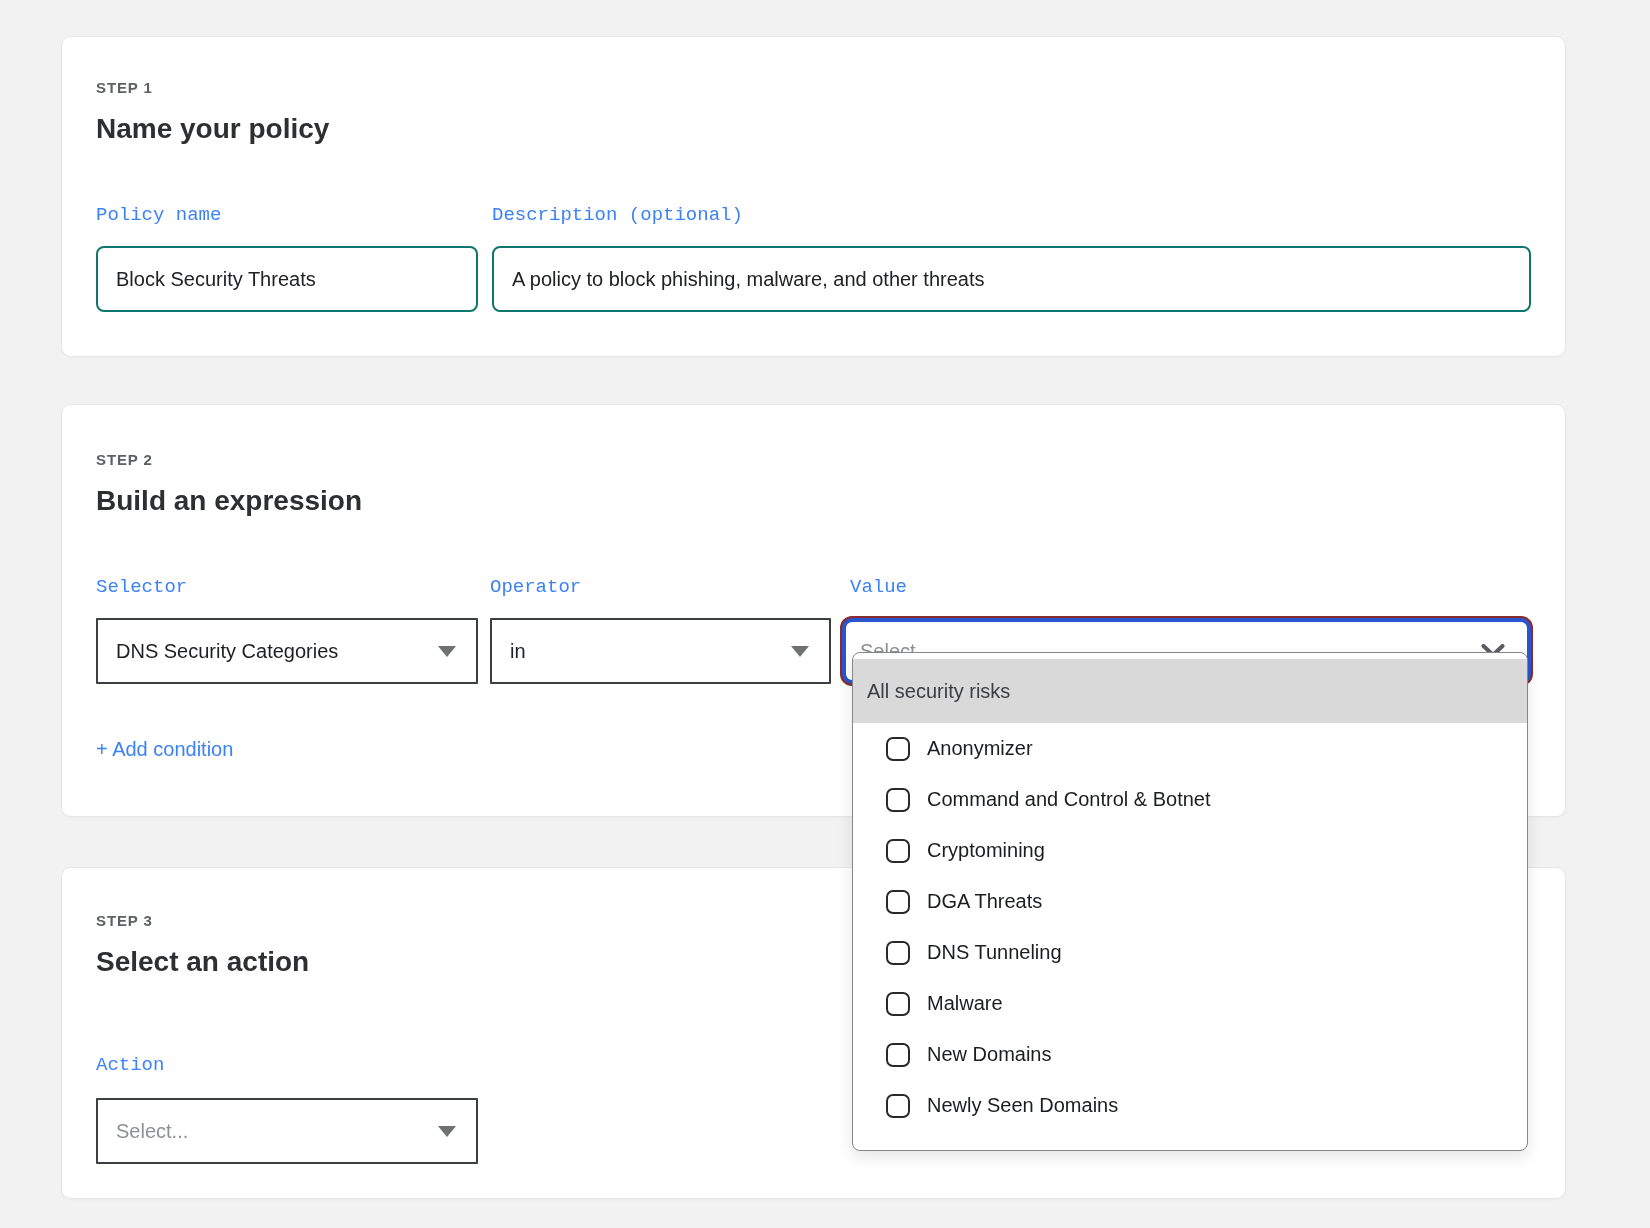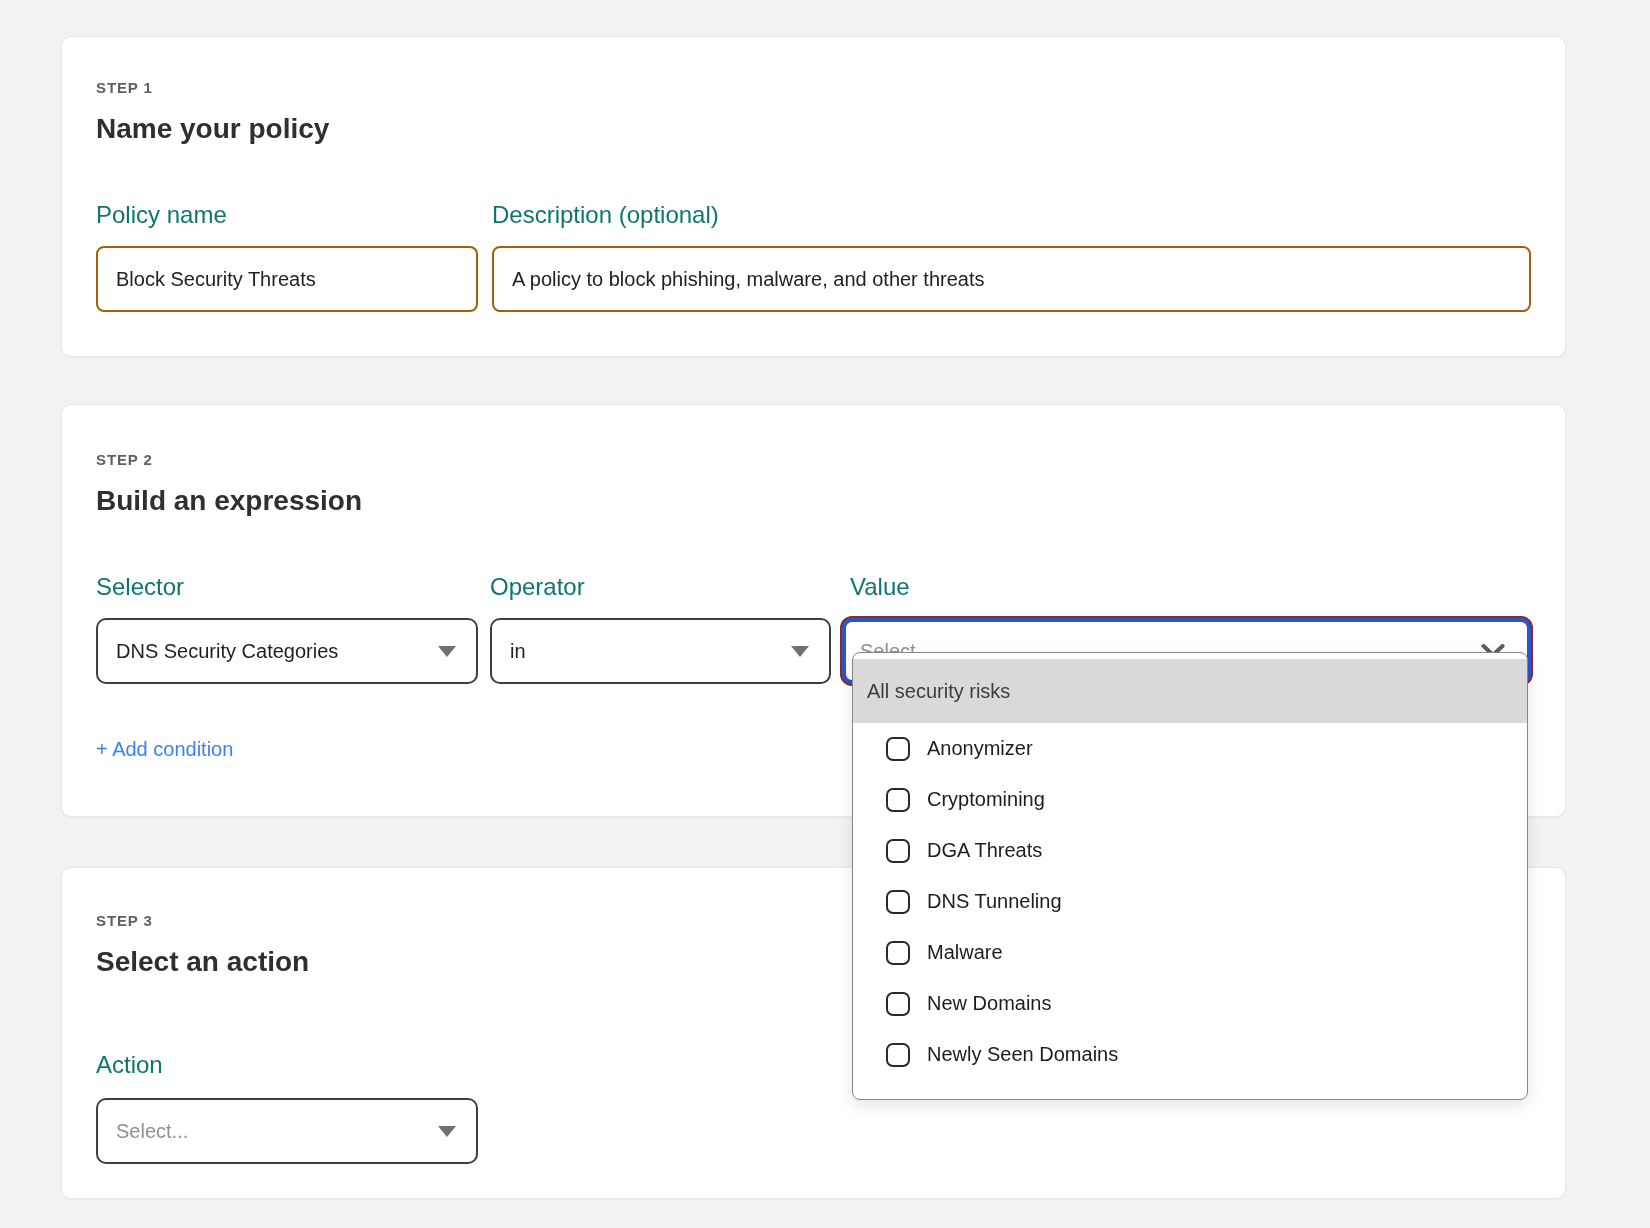--- a/index.html
+++ b/index.html
@@ -26,39 +26,39 @@
   .step-label {
     font-size:15px; font-weight:700; letter-spacing:0.9px;
     color:#5d6166; line-height:18px; text-transform:uppercase;
   }
   .card-title {
     margin:14px 0 0; font-size:28px; font-weight:700;
     color:#2d2f33; line-height:36px;
   }
 
   .fields-row { display:flex; margin-top:55px; }
-  .field-label { font-size:24px; color:#0f766e; line-height:26px; margin-bottom:18px; }
+  .field-label { font-size:19px; color:#3b82f6; line-height:26px; margin-bottom:18px;font-family:Liberation Mono, monospace; }
 
   .col-selector { width:382px; margin-right:12px; }
   .col-operator { width:341px; margin-right:11px; }
   .col-value    { flex:1; position:relative; }
   .col-name     { width:382px; margin-right:14px; }
   .col-desc     { flex:1; }
   .col-action   { width:382px; }
 
   .text-input {
     width:100%; height:66px;
-    border:2px solid #a16207; border-radius:8px;
+    border:2px solid #0f766e; border-radius:8px;
     background:#fff; font-family:inherit;
     font-size:20px; color:#202226; padding:0 18px; outline:none;
   }
 
   .select-box {
     position:relative; width:100%; height:66px;
-    border:2px solid #3b3e43; border-radius:10px;
+    border:2px solid #3b3e43; border-radius:1px;
     background:#fff; display:flex; align-items:center;
     font-size:20px; color:#1d1f23; padding:0 46px 0 18px;
     cursor:pointer;
   }
   .select-box .caret {
     position:absolute; right:20px; top:50%; margin-top:-5px;
     width:0; height:0;
     border-left:9px solid transparent; border-right:9px solid transparent;
     border-top:11px solid #6e7277;
   }
@@ -158,20 +158,24 @@
 
         <div class="dropdown-panel">
           <div class="dropdown-group-header">All security risks</div>
 
           <div class="dropdown-option">
             <span class="checkbox"></span>
             <span class="option-label">Anonymizer</span>
           </div>
           <div class="dropdown-option">
             <span class="checkbox"></span>
+            <span class="option-label">Command and Control &amp; Botnet</span>
+          </div>
+          <div class="dropdown-option">
+            <span class="checkbox"></span>
             <span class="option-label">Cryptomining</span>
           </div>
           <div class="dropdown-option">
             <span class="checkbox"></span>
             <span class="option-label">DGA Threats</span>
           </div>
           <div class="dropdown-option">
             <span class="checkbox"></span>
             <span class="option-label">DNS Tunneling</span>
           </div>

